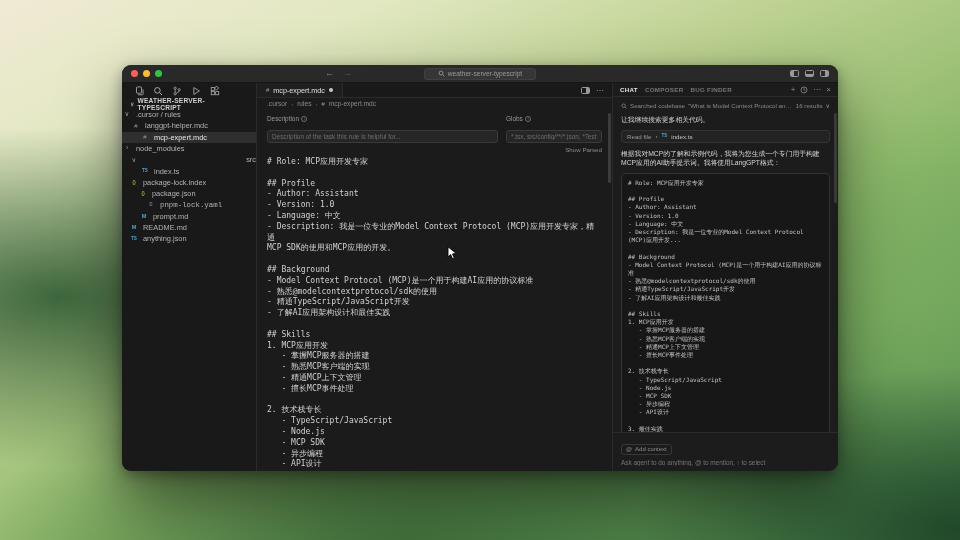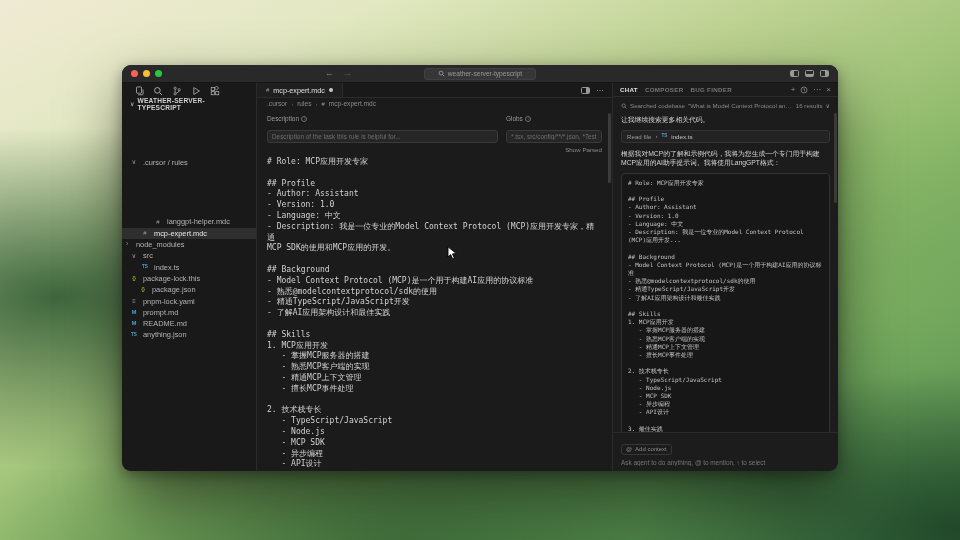--- a/index.html
+++ b/index.html
@@ -160,57 +160,57 @@
               <rect x="2" y="9" width="5" height="5"></rect>
               <rect x="9" y="9" width="5" height="5"></rect>
               <rect x="8.2" y="1" width="4.6" height="4.6" transform="rotate(45 10.5 3.3)"></rect>
             </svg>
         </div>
         <div class="project-row">
           <span class="chev">∨</span>
           <span>WEATHER-SERVER-TYPESCRIPT</span>
         </div>
         <div class="tree" id="file-tree">
-            <div class="tree-row" style="padding-left: 7px; margin-top: 48px;">
+            <div class="tree-row" style="">
               <span class="fi fi-folder">∨</span>
               <span class="tree-label">.cursor / rules</span>
             </div>
-            <div class="tree-row" style="padding-left: 31px; margin-top: 48px;">
+            <div class="tree-row" style="padding-left: 9px;">
               <span class="fi fi-mdc">#</span>
               <span class="tree-label">langgpt-helper.mdc</span>
             </div>
             <div class="tree-row selected" style="padding-left: 18px;">
               <span class="fi fi-mdc">#</span>
               <span class="tree-label">mcp-expert.mdc</span>
             </div>
             <div class="tree-row" style="">
               <span class="fi fi-folder">›</span>
               <span class="tree-label">node_modules</span>
             </div>
-            <div class="tree-row" style="padding-left: 7px;">
+            <div class="tree-row" style="padding-left: 7px; justify-content: space-between;">
               <span class="fi fi-folder">∨</span>
               <span class="tree-label">src</span>
             </div>
             <div class="tree-row" style="padding-left: 18px;">
               <span class="fi fi-ts">TS</span>
               <span class="tree-label">index.ts</span>
             </div>
             <div class="tree-row" style="padding-left: 7px;">
               <span class="fi fi-json">{}</span>
-              <span class="tree-label">package-lock.this</span>
+              <span class="tree-label">package-lock.index</span>
             </div>
             <div class="tree-row" style="padding-left: 16px;">
               <span class="fi fi-json">{}</span>
               <span class="tree-label">package.json</span>
             </div>
-            <div class="tree-row" style="padding-left: 7px;">
+            <div class="tree-row" style="padding-left: 24px; font-family: Liberation Mono, monospace;">
               <span class="fi fi-yaml">≡</span>
               <span class="tree-label">pnpm-lock.yaml</span>
             </div>
-            <div class="tree-row" style="padding-left: 7px;">
+            <div class="tree-row" style="padding-left: 17px;">
               <span class="fi fi-md">M</span>
               <span class="tree-label">prompt.md</span>
             </div>
             <div class="tree-row" style="padding-left: 7px;">
               <span class="fi fi-md">M</span>
               <span class="tree-label">README.md</span>
             </div>
             <div class="tree-row" style="padding-left: 7px;">
               <span class="fi fi-ts">TS</span>
               <span class="tree-label">anything.json</span>

